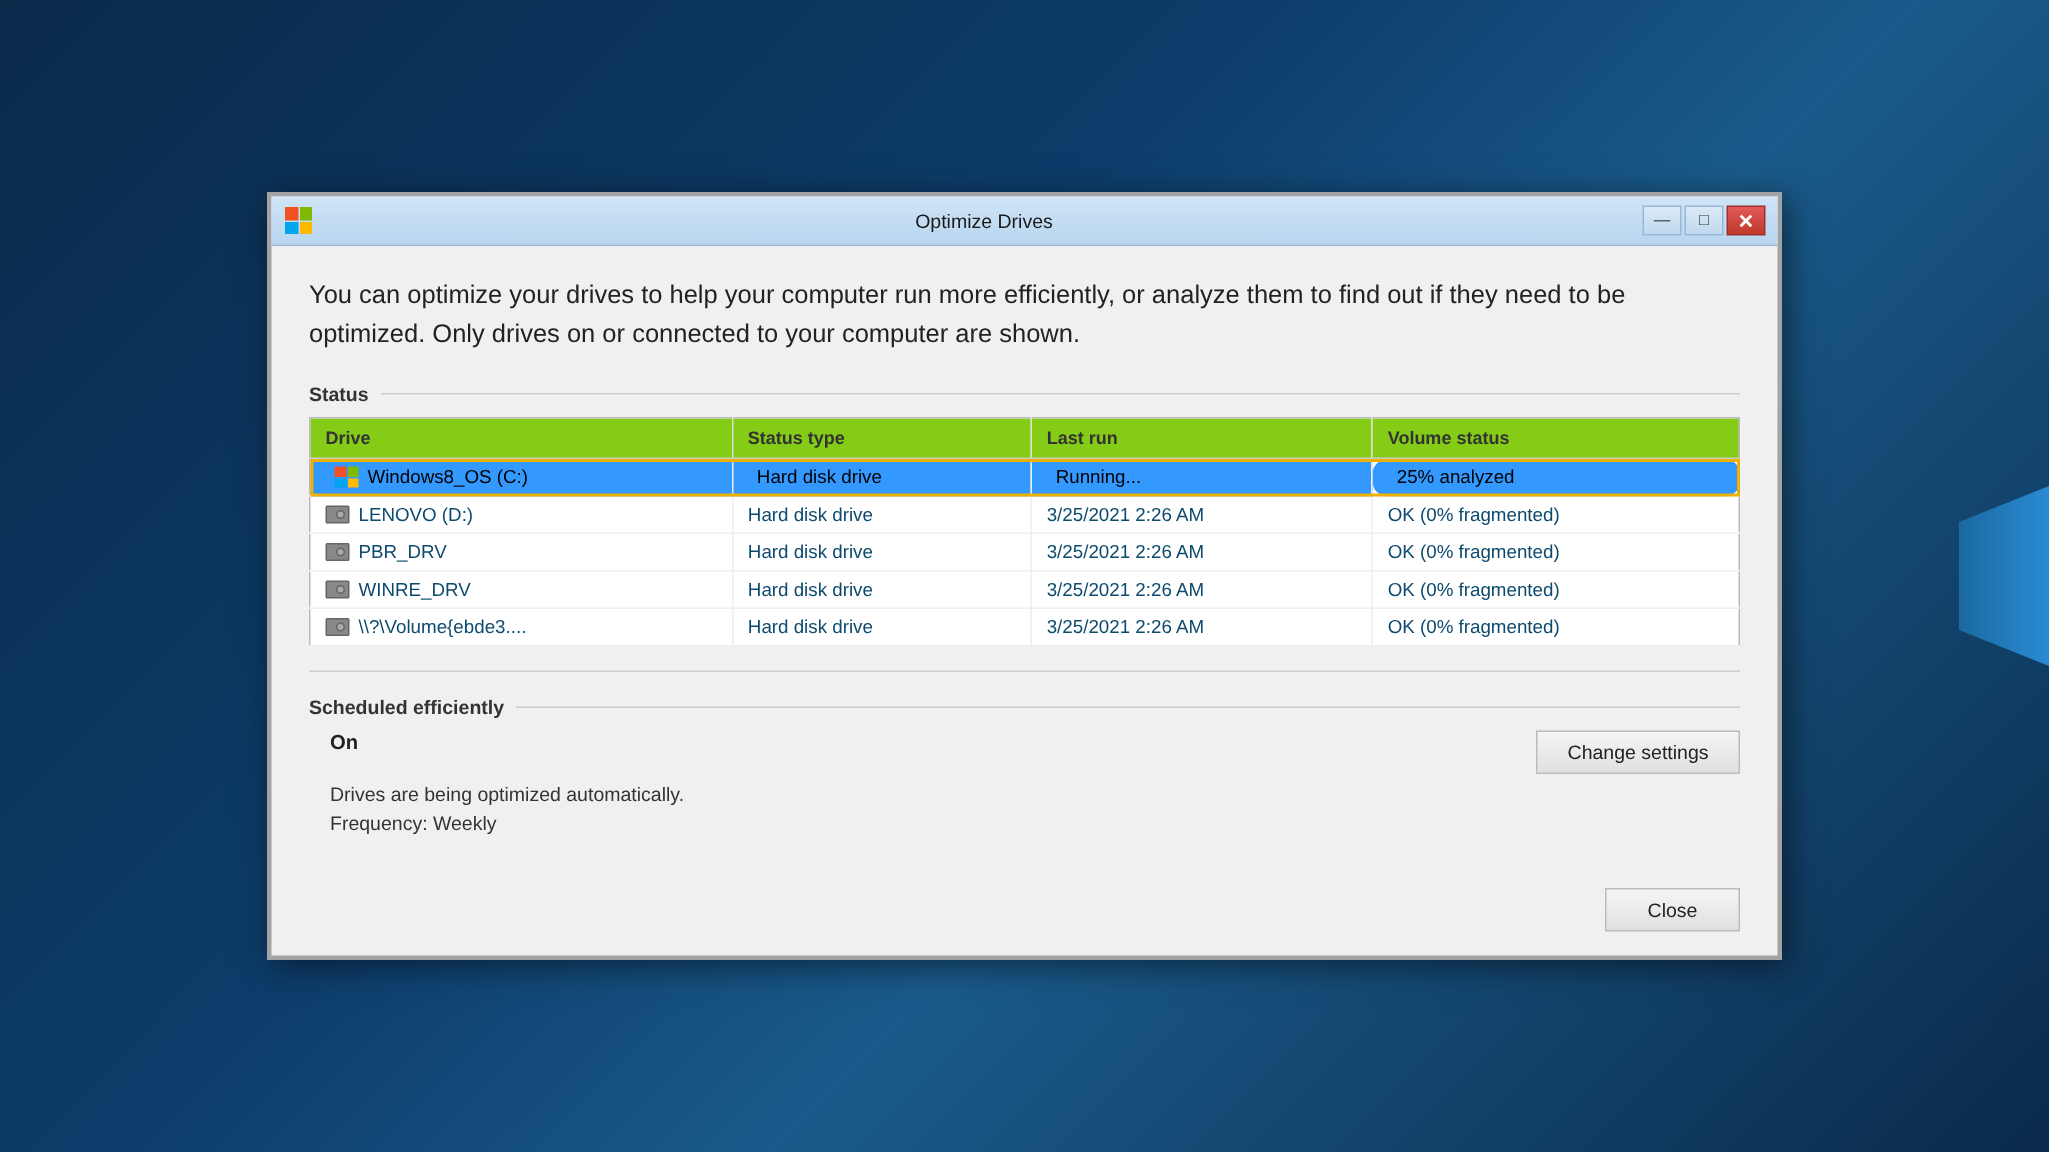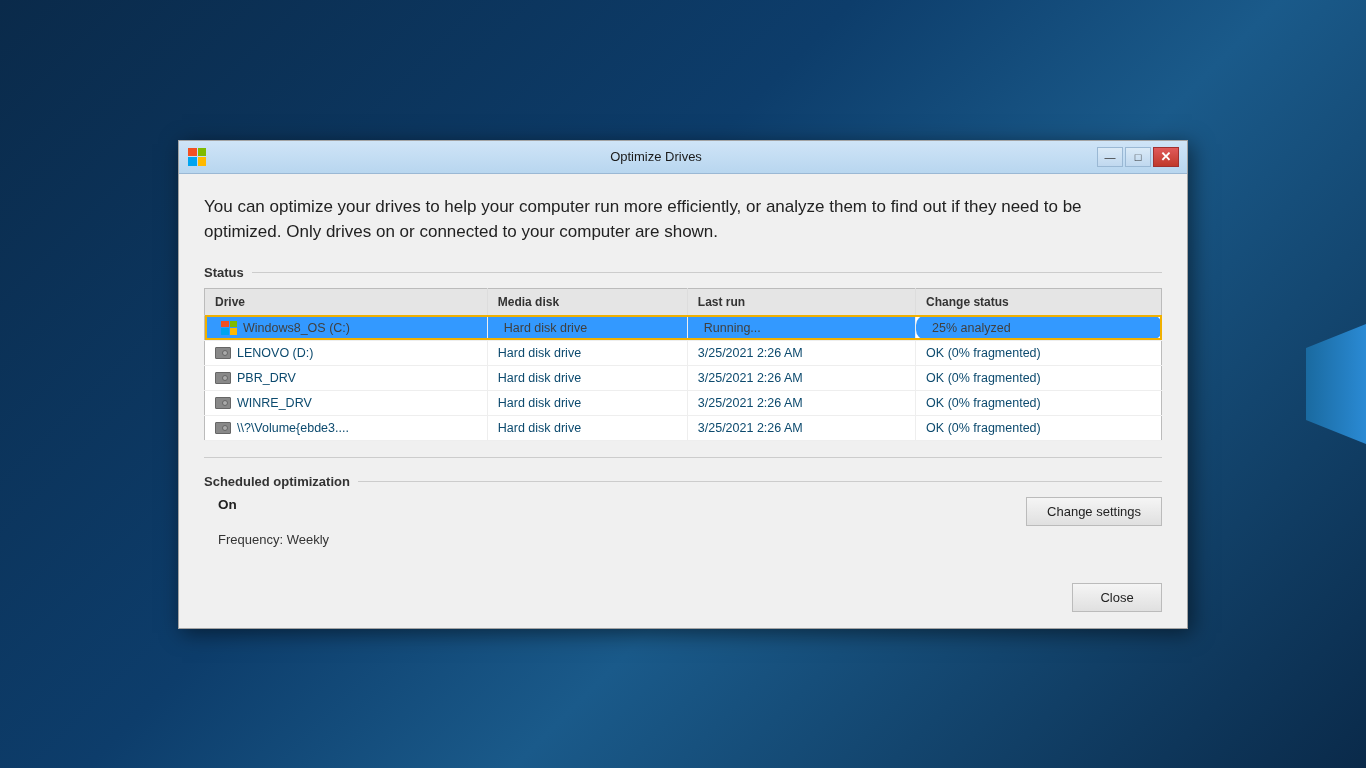--- a/index.html
+++ b/index.html
@@ -23,21 +23,21 @@
       transform: translateY(-50%);
       width: 60px;
       height: 120px;
       background: linear-gradient(90deg, #1a6aa0, #2a8ad4);
       clip-path: polygon(0 20%, 100% 0, 100% 100%, 0 80%);
     }
 
     .dialog-window {
       width: 1010px;
       background: #f0f0f0;
-      border: 1px solid #a3a3a3;
+      border: 3px solid #a3a3a3;
       box-shadow: 4px 4px 20px rgba(0,0,0,0.5);
       display: flex;
       flex-direction: column;
     }
 
     .title-bar {
       background: linear-gradient(to bottom, #cfe4f7, #b8d6ef);
       display: flex;
       align-items: center;
       padding: 6px 8px;
@@ -133,21 +133,21 @@
 
     .drives-table {
       width: 100%;
       border: 1px solid #bbb;
       border-collapse: collapse;
       background: white;
       margin-bottom: 16px;
     }
 
     .table-header-row {
-      background: #e5e5e5;
+      background: #84cc16;
     }
 
     .table-header-row th {
       padding: 6px 10px;
       text-align: left;
       font-size: 12px;
       font-weight: 600;
       color: #333;
       border-bottom: 1px solid #ccc;
       border-right: 1px solid #ddd;
@@ -174,21 +174,21 @@
       border-radius: 10px;
     }
 
     .drive-row.selected {
       background: #3399ff;
       outline: 2px solid #f0b000;
       outline-offset: -2px;
     }
 
     .drive-row.selected td {
-      color: #404040;
+      color: #000000;
       padding-left: 16px;
     }
 
     .drive-cell {
       display: flex;
       align-items: center;
       gap: 6px;
     }
 
     .drive-icon {
@@ -320,23 +320,23 @@
     <p class="description-text">You can optimize your drives to help your computer run more efficiently, or analyze them to find out if they need to be optimized. Only drives on or connected to your computer are shown.</p>
 
     <div class="section-header">
       <span>Status</span>
     </div>
 
     <table class="drives-table">
       <thead>
         <tr class="table-header-row">
           <th>Drive</th>
-          <th>Media disk</th>
+          <th>Status type</th>
           <th>Last run</th>
-          <th>Change status</th>
+          <th>Volume status</th>
         </tr>
       </thead>
       <tbody id="drives-tbody">
       <tr class="drive-row selected">
             <td>
               <div class="drive-cell">
                 <div class="drive-icon">
                   <div class="windows-drive-icon">
                     <span></span>
                     <span></span>
@@ -404,25 +404,26 @@
             <td>OK (0% fragmented)</td>
           </tr>
         </tbody>
     </table>
 
 
     <div class="divider"></div>
 
     <div class="scheduled-section">
       <div class="section-header">
-        <span>Scheduled optimization</span>
+        <span>Scheduled efficiently</span>
       </div>
       <div class="scheduled-row">
         <div class="scheduled-info">
           <div class="scheduled-status">On</div>
+          <div class="scheduled-desc">Drives are being optimized automatically.</div>
           <div class="scheduled-desc">Frequency: Weekly</div>
         </div>
         <button class="dialog-btn">Change settings</button>
       </div>
     </div>
   </div>
 
   <div class="bottom-buttons">
     <button class="dialog-btn">Close</button>
   </div>

